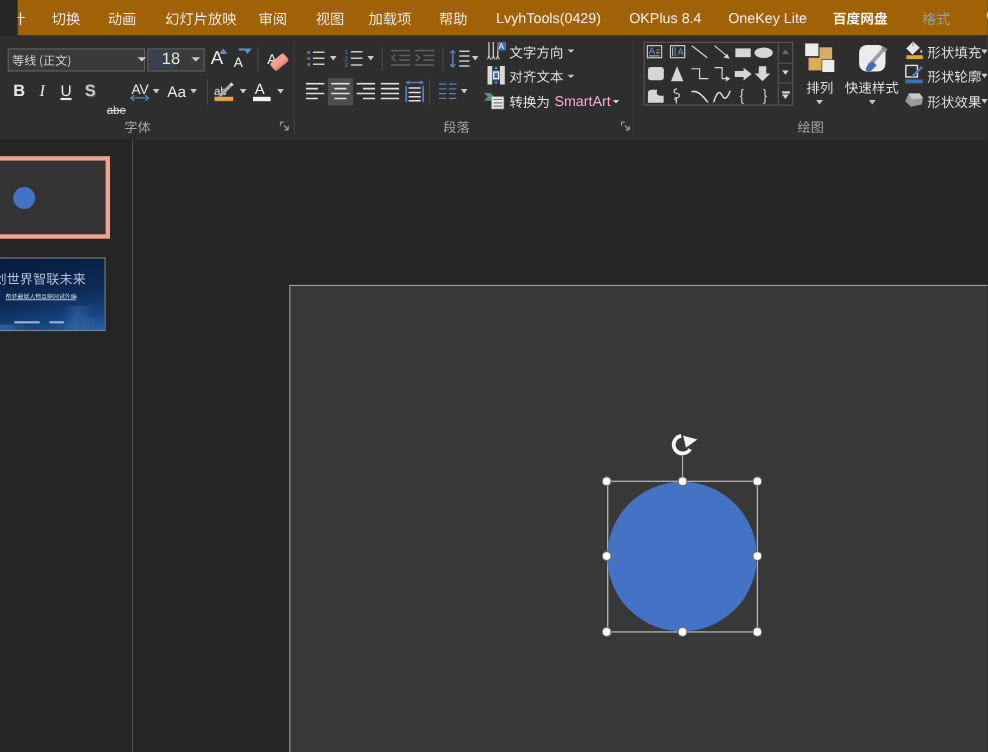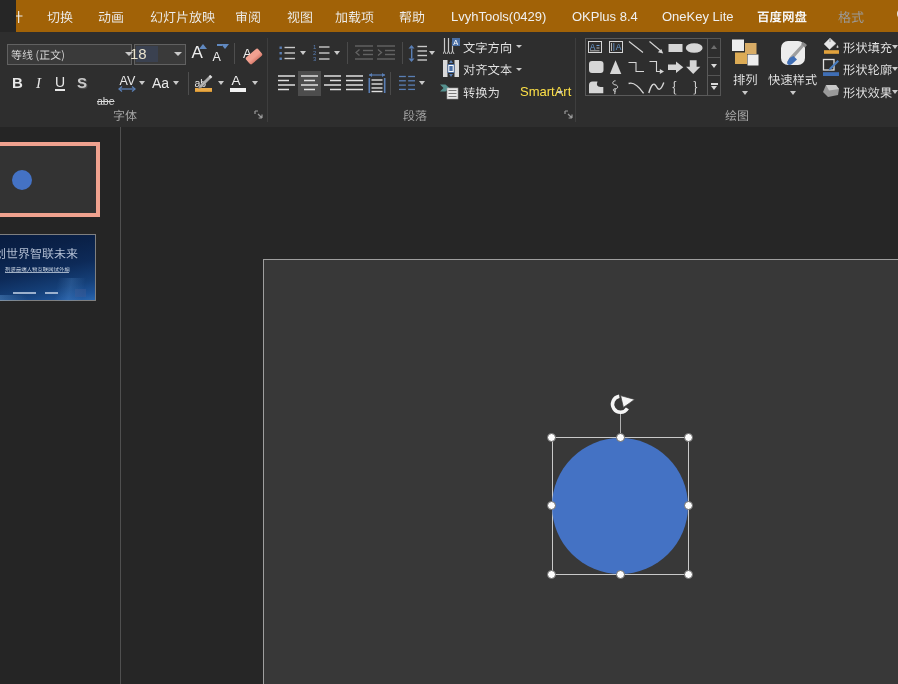--- a/index.html
+++ b/index.html
@@ -51,21 +51,21 @@
 <div class="abs" style="left:0;top:32px;width:898px;height:95px;background:#2e2e2e;overflow:hidden">
 <div class="abs" style="left:267px;top:6px;width:1px;height:84px;background:#3e3e3e"></div>
       <div class="abs" style="left:575px;top:6px;width:1px;height:84px;background:#3e3e3e"></div>
       <div class="abs" style="left:6.5px;top:11.5px;width:125px;height:21.5px;background:#3a3a3a;border:1px solid #616161"></div>
       <svg style="position:absolute;left:10.5px;top:16.0px;overflow:visible" width="53.9" height="13.4" viewBox="0 -11.0 53.9 13.4">
         <path d="M6.4 -9.3C6 -8.4 5.4 -7.5 4.8 -6.9L5.1 -6.7V-6H1.6V-5.3H5.1V-4.3H0.5V-3.6H7.3V-2.6H0.9V-1.9H7.3V-0.1C7.3 0 7.3 0.1 7.1 0.1C6.9 0.1 6.2 0.1 5.5 0.1C5.6 0.3 5.7 0.6 5.8 0.9C6.7 0.9 7.3 0.9 7.7 0.7C8 0.6 8.2 0.4 8.2 -0.1V-1.9H10.2V-2.6H8.2V-3.6H10.5V-4.3H5.9V-5.3H9.5V-6H5.9V-6.7H5.7C6 -7 6.2 -7.3 6.4 -7.6H7.2C7.5 -7.2 7.8 -6.7 7.9 -6.3L8.7 -6.6C8.5 -6.9 8.3 -7.3 8.1 -7.6H10.4V-8.3H6.8C6.9 -8.6 7.1 -8.8 7.1 -9.1ZM2.5 -1.4C3.2 -0.9 4 -0.2 4.3 0.3L5 -0.2C4.6 -0.7 3.8 -1.4 3.1 -1.9ZM2 -9.3C1.7 -8.3 1.1 -7.4 0.4 -6.7C0.6 -6.6 0.9 -6.4 1.1 -6.2C1.4 -6.6 1.8 -7.1 2.1 -7.6H2.5C2.8 -7.2 2.9 -6.7 3 -6.4L3.8 -6.6C3.7 -6.9 3.5 -7.3 3.4 -7.6H5.4V-8.3H2.5C2.6 -8.6 2.7 -8.8 2.8 -9.1Z M11.6 -0.6 11.8 0.2C12.8 -0.1 14.1 -0.5 15.4 -0.9L15.3 -1.6C13.9 -1.2 12.5 -0.8 11.6 -0.6ZM18.7 -8.6C19.3 -8.3 20 -7.9 20.3 -7.6L20.8 -8.1C20.5 -8.4 19.8 -8.8 19.2 -9ZM11.8 -4.7C11.9 -4.7 12.2 -4.8 13.6 -5C13.1 -4.3 12.6 -3.7 12.4 -3.5C12.1 -3.1 11.8 -2.8 11.6 -2.8C11.7 -2.6 11.8 -2.2 11.9 -2C12.1 -2.1 12.5 -2.2 15.2 -2.8C15.2 -3 15.2 -3.3 15.2 -3.5L13 -3.1C13.9 -4.1 14.7 -5.3 15.4 -6.5L14.7 -6.9C14.5 -6.5 14.3 -6.1 14 -5.7L12.6 -5.6C13.3 -6.5 13.9 -7.7 14.4 -8.8L13.6 -9.2C13.2 -7.9 12.4 -6.5 12.1 -6.1C11.9 -5.7 11.7 -5.5 11.5 -5.4C11.6 -5.2 11.7 -4.8 11.8 -4.7ZM20.8 -3.8C20.3 -3.1 19.7 -2.5 19 -2C18.8 -2.5 18.7 -3.2 18.6 -4L21.4 -4.6L21.2 -5.3L18.5 -4.8C18.4 -5.2 18.4 -5.7 18.3 -6.2L21.1 -6.6L20.9 -7.4L18.3 -7C18.2 -7.7 18.2 -8.5 18.2 -9.3H17.4C17.4 -8.4 17.5 -7.6 17.5 -6.9L15.8 -6.6L15.9 -5.9L17.5 -6.1C17.6 -5.6 17.6 -5.1 17.7 -4.6L15.5 -4.2L15.7 -3.5L17.8 -3.9C17.9 -3 18.1 -2.1 18.3 -1.5C17.4 -0.8 16.3 -0.3 15.2 0C15.4 0.2 15.6 0.5 15.7 0.7C16.7 0.3 17.7 -0.2 18.6 -0.7C19.1 0.3 19.6 0.8 20.4 0.8C21.2 0.8 21.4 0.5 21.6 -0.7C21.4 -0.8 21.1 -1 21 -1.2C20.9 -0.2 20.8 0 20.5 0C20 0 19.6 -0.4 19.3 -1.2C20.2 -1.9 20.9 -2.7 21.4 -3.5Z M27.1 2.2 27.7 1.9C26.8 0.3 26.3 -1.6 26.3 -3.4C26.3 -5.3 26.8 -7.1 27.7 -8.7L27.1 -9C26.1 -7.3 25.5 -5.6 25.5 -3.4C25.5 -1.3 26.1 0.5 27.1 2.2Z M30.2 -5.6V-0.4H28.8V0.4H38.6V-0.4H34.4V-3.9H37.8V-4.7H34.4V-7.6H38.3V-8.4H29.2V-7.6H33.5V-0.4H31.1V-5.6Z M43.8 -9.1C44.2 -8.5 44.5 -7.8 44.6 -7.3L45.6 -7.6C45.4 -8.1 45 -8.8 44.7 -9.3ZM39.7 -7.3V-6.5H41.4C42.1 -4.8 43 -3.4 44.1 -2.2C42.9 -1.2 41.4 -0.4 39.6 0.1C39.7 0.3 40 0.7 40.1 0.9C41.9 0.3 43.5 -0.5 44.7 -1.6C45.9 -0.5 47.4 0.3 49.2 0.8C49.4 0.6 49.6 0.2 49.8 0C48.1 -0.4 46.6 -1.2 45.3 -2.2C46.5 -3.3 47.3 -4.8 47.9 -6.5H49.7V-7.3ZM44.7 -2.8C43.7 -3.8 42.9 -5.1 42.3 -6.5H47C46.5 -5 45.7 -3.8 44.7 -2.8Z M51.3 2.2C52.3 0.5 52.9 -1.3 52.9 -3.4C52.9 -5.6 52.3 -7.3 51.3 -9L50.6 -8.7C51.6 -7.1 52.1 -5.3 52.1 -3.4C52.1 -1.6 51.6 0.3 50.6 1.9Z" fill="#d6d6d6"></path>
       </svg>
       <div class="tri" style="left:124.5px;top:20px;border-left:4px solid transparent;border-right:4px solid transparent;border-top:4.5px solid #c9c9c9"></div>
       <div class="abs" style="left:134.4px;top:11.5px;width:51.6px;height:21.5px;background:#3a3a3a;border:1px solid #616161"></div>
       <div class="abs" style="left:136px;top:14px;width:22px;height:16px;background:#3a4150"></div>
-      <div class="lat" style="left:130px;top:15px;font-size:15px;color:#e9e3cd">18</div>
+      <div class="lat" style="left:147px;top:15px;font-size:15px;color:#e9e3cd">18</div>
       <div class="tri" style="left:173.5px;top:20px;border-left:4px solid transparent;border-right:4px solid transparent;border-top:4.5px solid #c9c9c9"></div>
       <div class="lat" style="left:191.5px;top:13.5px;font-size:17px;color:#ededed">A</div>
       <div class="tri" style="left:199px;top:11.5px;border-left:4.5px solid transparent;border-right:4.5px solid transparent;border-bottom:5px solid #6089c0"></div>
       <div class="lat" style="left:212.5px;top:17.5px;font-size:12.5px;color:#ededed">A</div>
       <div class="abs" style="left:217px;top:12px;width:5px;height:1.5px;background:#6089c0"></div>
       <div class="tri" style="left:221px;top:12px;border-left:4.5px solid transparent;border-right:4.5px solid transparent;border-top:5px solid #6089c0"></div>
       <div class="abs" style="left:233.5px;top:11px;width:1px;height:21px;background:#4e4e4e"></div>
       <div class="lat" style="left:243px;top:14.5px;font-size:13px;color:#ededed">A</div>
       <div class="abs" style="left:246px;top:19.5px;width:16px;height:9px;background:linear-gradient(180deg,#f2a090 55%,#d97b6c);border-radius:2px;transform:rotate(-40deg)"></div>
       <div class="lat" style="left:12px;top:44px;font-size:15px;font-weight:bold;color:#e8e8e8">B</div>
@@ -235,21 +235,21 @@
 <rect x="7" y="5" width="11" height="11" fill="#e8e8e8" stroke="#9a9a9a" stroke-width="0.6"></rect>
 <g stroke="#7a7a7a" stroke-width="1">
           <line x1="8.5" y1="7.5" x2="16.5" y2="7.5"></line>
           <line x1="8.5" y1="10.5" x2="16.5" y2="10.5"></line>
           <line x1="8.5" y1="13.5" x2="16.5" y2="13.5"></line>
         </g>
       </svg>
       <svg style="position:absolute;left:463.0px;top:52.5px;overflow:visible" width="36.9" height="15.0" viewBox="0 -12.3 36.9 15.0">
         <path d="M1 -4.1C1.1 -4.2 1.5 -4.3 1.9 -4.3H3V-2.5L0.5 -2.1L0.7 -1.2L3 -1.6V0.9H3.9V-1.8L5.5 -2.1L5.5 -2.9L3.9 -2.6V-4.3H5.1V-5.1H3.9V-7H3V-5.1H1.8C2.2 -6 2.6 -7 2.9 -8H5.1V-8.9H3.1C3.2 -9.3 3.3 -9.7 3.4 -10.1L2.5 -10.3C2.5 -9.9 2.4 -9.4 2.3 -8.9H0.6V-8H2C1.7 -7 1.5 -6.2 1.3 -5.9C1.1 -5.4 0.9 -4.9 0.7 -4.9C0.8 -4.7 0.9 -4.3 1 -4.1ZM5.2 -6.6V-5.7H7C6.8 -4.8 6.5 -4 6.3 -3.4H9.9C9.4 -2.8 8.9 -2.1 8.4 -1.4C8 -1.7 7.5 -2 7.1 -2.2L6.5 -1.6C7.8 -0.9 9.2 0.3 10 1L10.6 0.3C10.2 -0.1 9.7 -0.5 9.1 -0.9C9.9 -1.9 10.7 -3.1 11.3 -4L10.7 -4.3L10.5 -4.3H7.6L8 -5.7H11.8V-6.6H8.3L8.6 -8H11.4V-8.9H8.9L9.2 -10.2L8.3 -10.3L7.9 -8.9H5.7V-8H7.7L7.3 -6.6Z M14.3 -10.3V-7.8H12.9V-7H14.3V-4.2C13.7 -4.1 13.2 -3.9 12.7 -3.8L13 -2.9L14.3 -3.3V-0.1C14.3 0 14.3 0 14.1 0C14 0.1 13.6 0.1 13.1 0C13.2 0.3 13.3 0.7 13.4 0.9C14.1 1 14.5 0.9 14.8 0.8C15.1 0.6 15.2 0.4 15.2 -0.1V-3.6L16.5 -4L16.4 -4.9L15.2 -4.5V-7H16.4V-7.8H15.2V-10.3ZM18.9 -8.5H21.5C21.2 -8 20.8 -7.6 20.5 -7.2H17.9C18.3 -7.6 18.6 -8 18.9 -8.5ZM16.4 -3.6V-2.8H19.4C18.9 -1.7 17.9 -0.6 15.7 0.3C15.9 0.5 16.2 0.8 16.3 1C18.4 0 19.5 -1.1 20.1 -2.3C20.9 -0.8 22.2 0.3 23.6 0.9C23.8 0.7 24 0.4 24.2 0.2C22.7 -0.3 21.5 -1.4 20.8 -2.8H24V-3.6H23.1V-7.2H21.5C22 -7.7 22.5 -8.3 22.8 -8.9L22.2 -9.3L22 -9.2H19.4C19.5 -9.6 19.7 -9.9 19.8 -10.2L18.9 -10.4C18.5 -9.3 17.7 -8 16.4 -7C16.6 -6.9 16.9 -6.6 17.1 -6.4L17.3 -6.6V-3.6ZM18.2 -3.6V-6.5H19.8V-5.2C19.8 -4.7 19.8 -4.1 19.7 -3.6ZM22.2 -3.6H20.6C20.7 -4.1 20.7 -4.7 20.7 -5.2V-6.5H22.2Z M26.6 -9.6C27.1 -9.1 27.6 -8.3 27.9 -7.8L28.7 -8.2C28.5 -8.7 27.9 -9.4 27.4 -10ZM30.7 -4.6C31.4 -3.8 32.1 -2.8 32.4 -2.1L33.2 -2.6C32.9 -3.2 32.1 -4.2 31.5 -4.9ZM29.7 -10.3V-8.9C29.7 -8.4 29.6 -7.9 29.6 -7.4H25.6V-6.4H29.5C29.2 -4.3 28.2 -1.8 25.3 0.1C25.5 0.3 25.8 0.6 26 0.8C29.2 -1.3 30.2 -4 30.5 -6.4H34.7C34.5 -2.3 34.3 -0.6 34 -0.2C33.8 -0.1 33.7 -0 33.4 -0.1C33.1 -0.1 32.3 -0.1 31.5 -0.1C31.7 0.1 31.8 0.5 31.8 0.8C32.6 0.9 33.4 0.9 33.8 0.8C34.3 0.8 34.5 0.7 34.8 0.3C35.3 -0.2 35.5 -2 35.7 -6.9C35.7 -7 35.7 -7.4 35.7 -7.4H30.6C30.6 -7.9 30.6 -8.4 30.6 -8.8V-10.3Z" fill="#e4e4e4"></path>
       </svg>
-      <div class="lat" style="left:520px;top:53px;font-size:13px;color:#fde047">SmartArt</div>
+      <div class="lat" style="left:504px;top:53px;font-size:13px;color:#f9a8d4">SmartArt</div>
       <div class="tri" style="left:556.5px;top:58.5px;border-left:3px solid transparent;border-right:3px solid transparent;border-top:3.8px solid #c9c9c9"></div>
       <div class="abs" style="left:585px;top:6px;width:123px;height:58px;border:1px solid #5a5a5a"></div>
       <svg class="abs" style="left:0;top:0px" width="898px" height="95px" viewBox="0 32 898 95">
         <g transform="translate(588,41)">
           <rect x="0.5" y="0.5" width="13" height="11" fill="none" stroke="#d6d6d6" stroke-width="1"></rect>
           <text x="1.8" y="8.5" font-size="8.5" fill="#6a9bd2" font-family="Liberation Sans">A</text>
           <line x1="8.5" y1="4.5" x2="11.5" y2="4.5" stroke="#6a9bd2" stroke-width="1"></line>
           <line x1="8.5" y1="7" x2="11.5" y2="7" stroke="#d6d6d6" stroke-width="0.8"></line>
           <line x1="2" y1="9.8" x2="11.5" y2="9.8" stroke="#d6d6d6" stroke-width="0.8"></line>
         </g>

